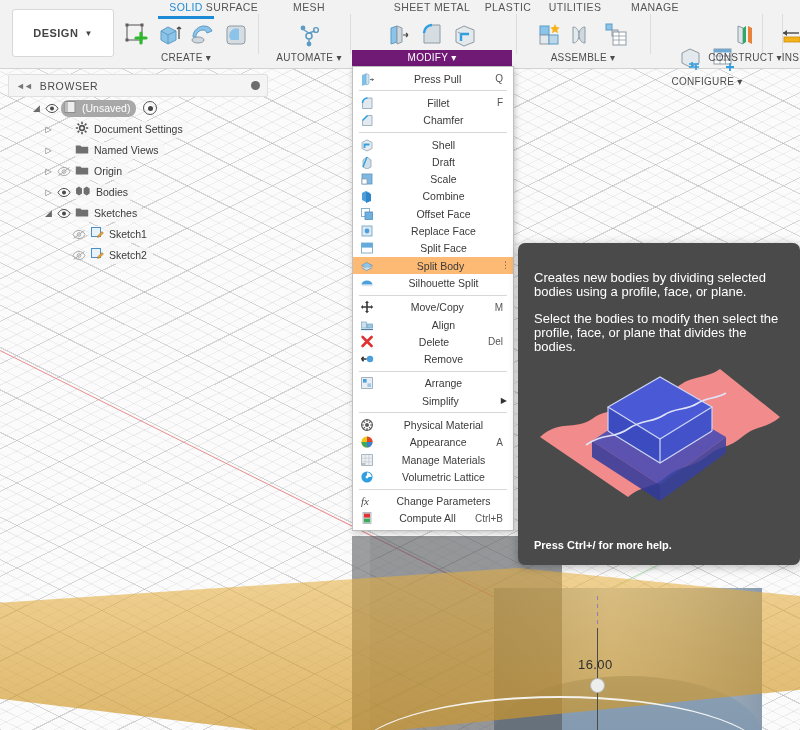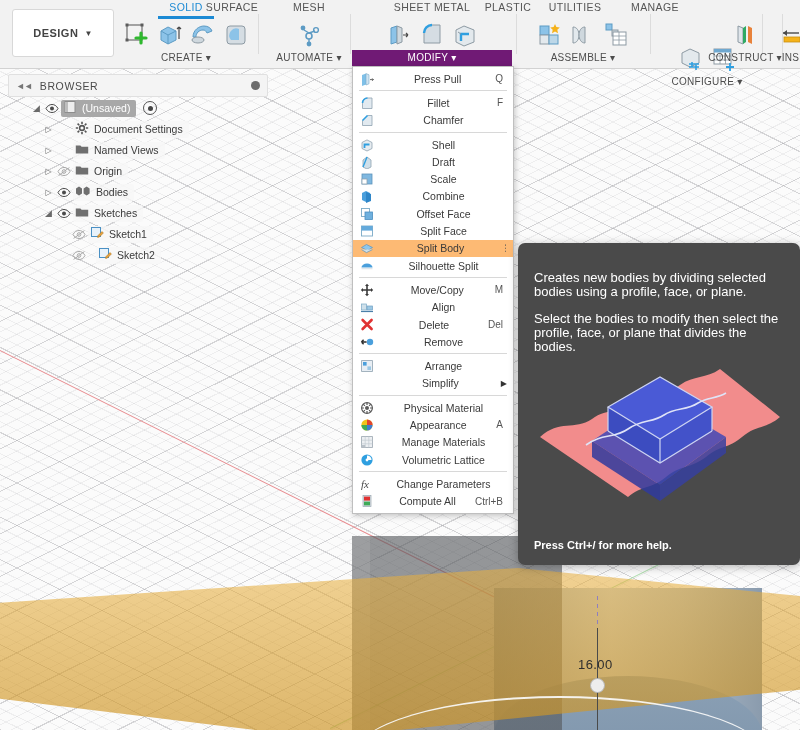--- a/index.html
+++ b/index.html
@@ -73,21 +73,21 @@
   .ico svg{width:28px;height:28px;display:block;}
 
   
   #browser{position:absolute;left:8px;top:74px;width:260px;}
   #browser-head{height:21px;background:#f4f4f4;border:1px solid #e0e0e0;border-radius:2px;
     display:flex;align-items:center;padding:0 7px;font-size:10.5px;color:#4a4a4a;letter-spacing:.6px;}
   #browser-head .collapse{font-size:9px;color:#777;margin-right:8px;letter-spacing:-1px;}
   #browser-head .dot{margin-left:auto;width:9px;height:9px;border-radius:50%;background:#6d6d6d;}
   .trow{height:20px;display:flex;align-items:center;font-size:10.5px;color:#3a3a3a;margin-top:1px;}
   .trow .tw{display:inline-flex;align-items:center;background:rgba(248,248,248,.80);
-    border-radius:2px;padding:0 6px 0 2px;height:17px;}
+    border-radius:8px;padding:0 6px 0 2px;height:17px;}
   .trow.sel .tw{background:#a8a8a8;color:#fff;}
   .arrow{width:13px;text-align:center;font-size:8px;color:#6a6a6a;flex:0 0 13px;}
   .arrow.open{font-size:9px;}
   .eye{width:18px;flex:0 0 18px;display:flex;align-items:center;justify-content:center;}
   .lbl{margin-left:5px;white-space:nowrap;}
   .radio{width:12px;height:12px;border-radius:50%;border:1.5px solid #555;margin-left:7px;
     display:inline-flex;align-items:center;justify-content:center;}
   .radio i{width:5px;height:5px;border-radius:50%;background:#444;display:block;}
 
   
@@ -433,21 +433,21 @@
       </span>
     <span class="tw">
       <span><svg width="14" height="14" viewBox="0 0 14 14">
         <rect x="1.5" y="1.5" width="9" height="9" fill="#e8f2fa" stroke="#4a90c4" stroke-width="1"></rect>
         <path d="M8 9.6l4-4 1.4 1.4-4 4-1.8.4z" fill="#e8a33d" stroke="#b0761f" stroke-width=".6"></path>
           </svg></span>
       <span class="lbl">Sketch1</span>
     </span>
   </div>
 
-  <div class="trow" style="padding-left:62px;gap:8px;">
+  <div class="trow" style="padding-left:62px;">
     <span class="eye">
         <svg width="14" height="11" viewBox="0 0 14 11">
       <path d="M1 5.5C2.6 2.6 4.6 1.5 7 1.5s4.4 1.1 6 4c-1.6 2.9-3.6 4-6 4s-4.4-1.1-6-4z" fill="none" stroke="#a8a8a8" stroke-width="1"></path>
       <circle cx="7" cy="5.5" r="1.8" fill="none" stroke="#a8a8a8" stroke-width="1"></circle>
       <path d="M1.6 9.4L12.4 1.6" stroke="#a8a8a8" stroke-width="1"></path>
         </svg>
       </span>
     <span class="tw">
       <span><svg width="14" height="14" viewBox="0 0 14 14">
         <rect x="1.5" y="1.5" width="9" height="9" fill="#e8f2fa" stroke="#4a90c4" stroke-width="1"></rect>
@@ -528,20 +528,29 @@
       <span class="mtxt">Combine</span>
     </div>
     <div class="mi">
       <span class="mico">
         <svg viewBox="0 0 14 14">
           <rect x="1.5" y="1.5" width="8" height="8" fill="#fff" stroke="#7aa9c6" stroke-width=".9"></rect>
           <rect x="5" y="5" width="7.5" height="7.5" fill="#6fb0de" stroke="#4a8ec0" stroke-width=".8"></rect>
         </svg>
       </span>
       <span class="mtxt">Offset Face</span>
+    </div>
+    <div class="mi">
+      <span class="mico">
+        <svg viewBox="0 0 14 14">
+          <rect x="2" y="2" width="10" height="10" fill="#dbe8f2" stroke="#7aa9c6" stroke-width=".9"></rect>
+          <circle cx="7" cy="7" r="2.4" fill="#4a9fdc"></circle>
+        </svg>
+      </span>
+      <span class="mtxt">Replace Face</span>
     </div>
     <div class="mi">
       <span class="mico">
         <svg viewBox="0 0 14 14">
           <rect x="1.5" y="2" width="11" height="10" fill="#fff" stroke="#7aa9c6" stroke-width=".9"></rect>
           <rect x="1.5" y="2" width="11" height="4.6" fill="#64aadc"></rect>
         </svg>
       </span>
       <span class="mtxt">Split Face</span>
     </div>

